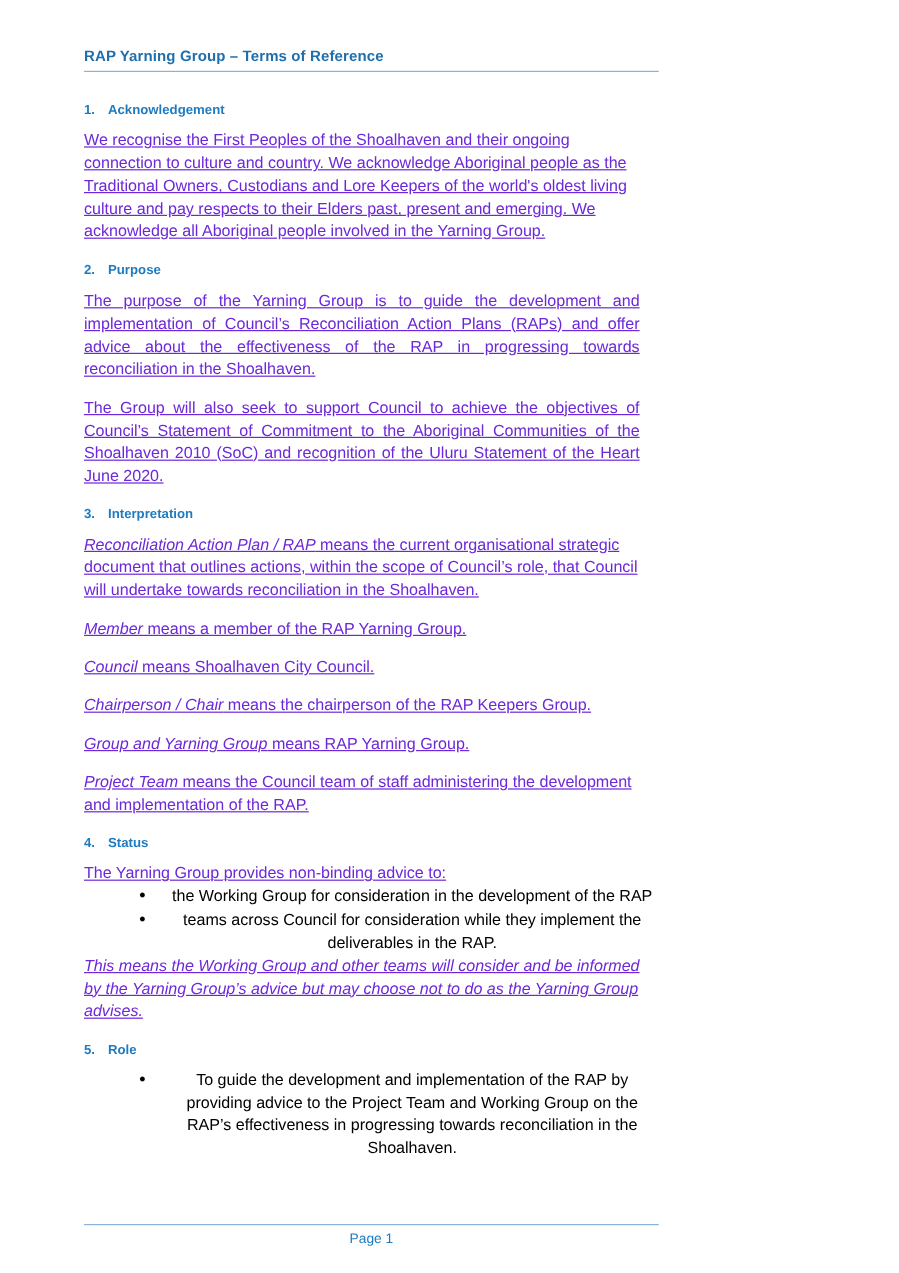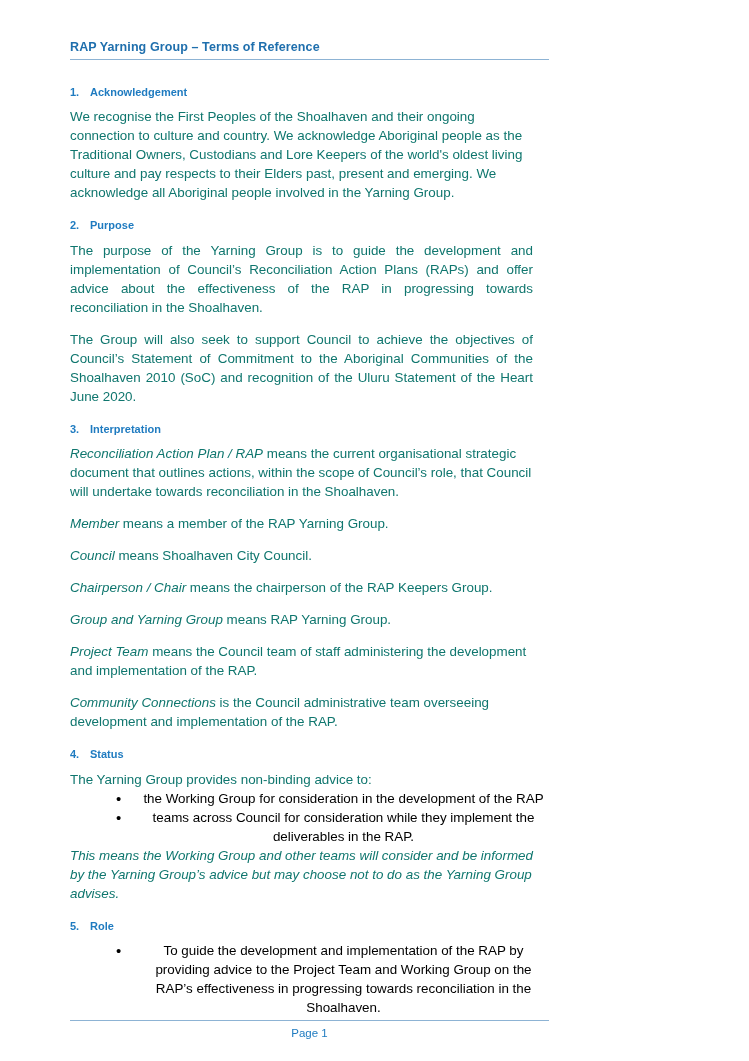--- a/index.html
+++ b/index.html
@@ -49,21 +49,22 @@
   .num {
     display: inline-block;
     min-width: 20px;
   }
   
   p.body {
     font-size: 13.4px;
     line-height: 1.42;
     margin: 0 16px 13px 0;
     text-align: left;
-    color: #0f766e;
+    color: #6d28d9;
+    text-decoration: underline;
   }
   p.body.justify {
     text-align: justify;
   }
   p.body.tight {
     margin-bottom: 0;
   }
   .term {
     font-style: italic;
   }
@@ -135,21 +136,20 @@
     <h2 class="section-heading">
       <span class="num">3.</span><span>Interpretation</span>
     </h2>
 
     <p class="body"><span class="term">Reconciliation Action Plan / RAP</span><span> means the current organisational strategic document that outlines actions, within the scope of Council’s role, that Council will undertake towards reconciliation in the Shoalhaven.</span></p>
     <p class="body"><span class="term">Member</span><span> means a member of the RAP Yarning Group.</span></p>
     <p class="body"><span class="term">Council</span><span> means Shoalhaven City Council.</span></p>
     <p class="body"><span class="term">Chairperson / Chair</span><span> means the chairperson of the RAP Keepers Group.</span></p>
     <p class="body"><span class="term">Group and Yarning Group</span><span> means RAP Yarning Group.</span></p>
     <p class="body"><span class="term">Project Team</span><span> means the Council team of staff administering the development and implementation of the RAP.</span></p>
-    <p class="body"><span class="term">Community Connections</span><span> is the Council administrative team overseeing development and implementation of the RAP.</span></p>
   </div>
 
   <div class="section">
     <h2 class="section-heading">
       <span class="num">4.</span><span>Status</span>
     </h2>
     <p class="body tight">The Yarning Group provides non-binding advice to:</p>
     <ul class="bullets">
       <li>the Working Group for consideration in the development of the RAP</li>
       <li>teams across Council for consideration while they implement the deliverables in the RAP.</li>

